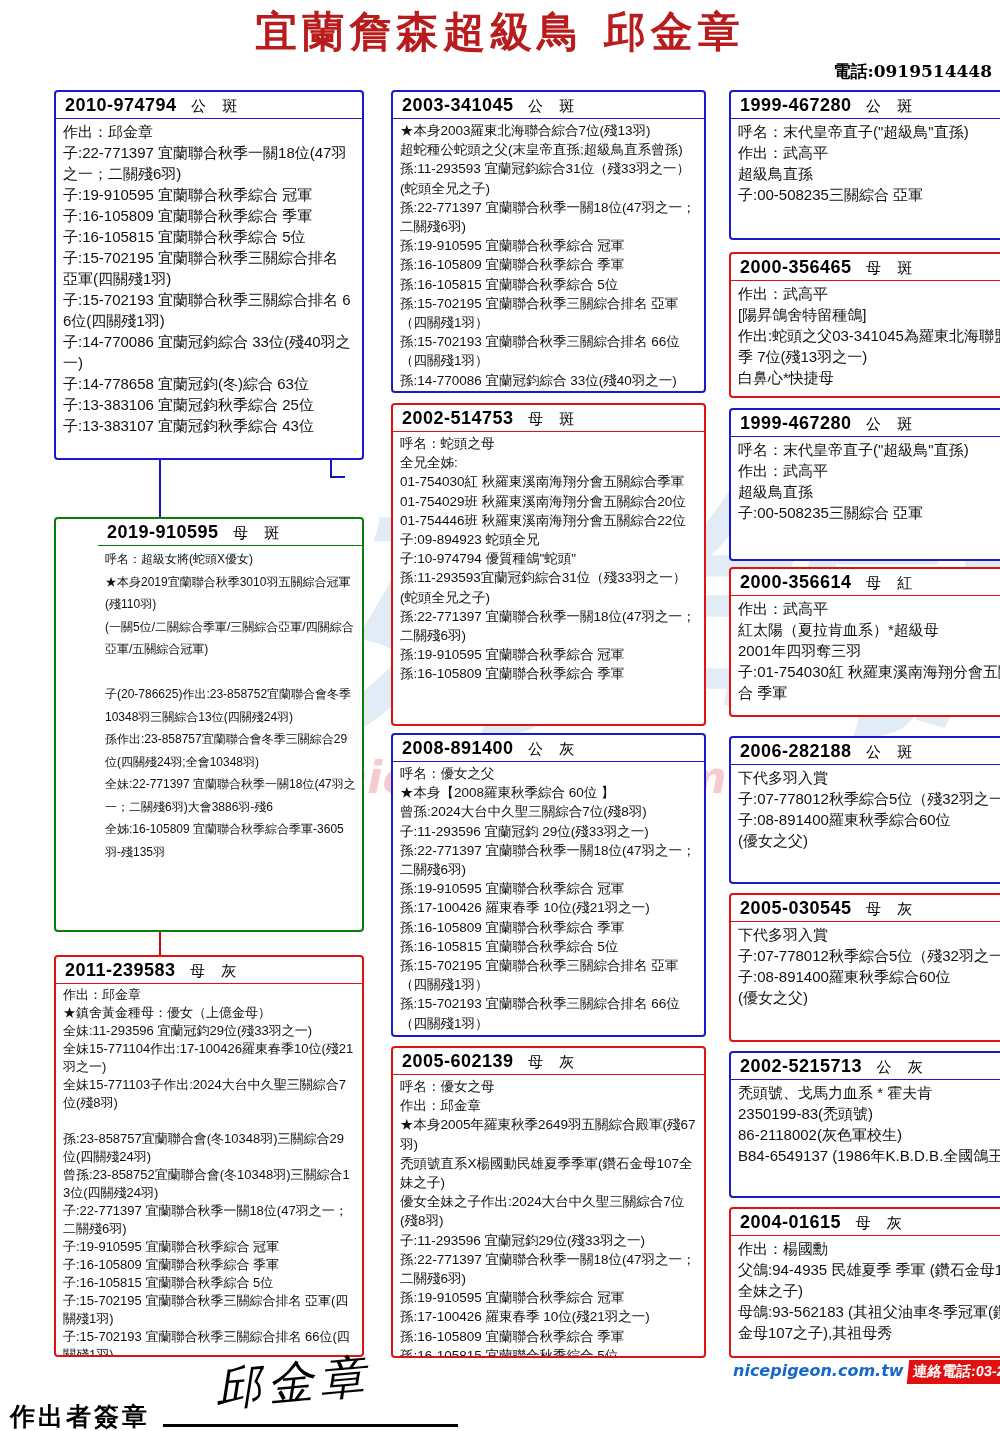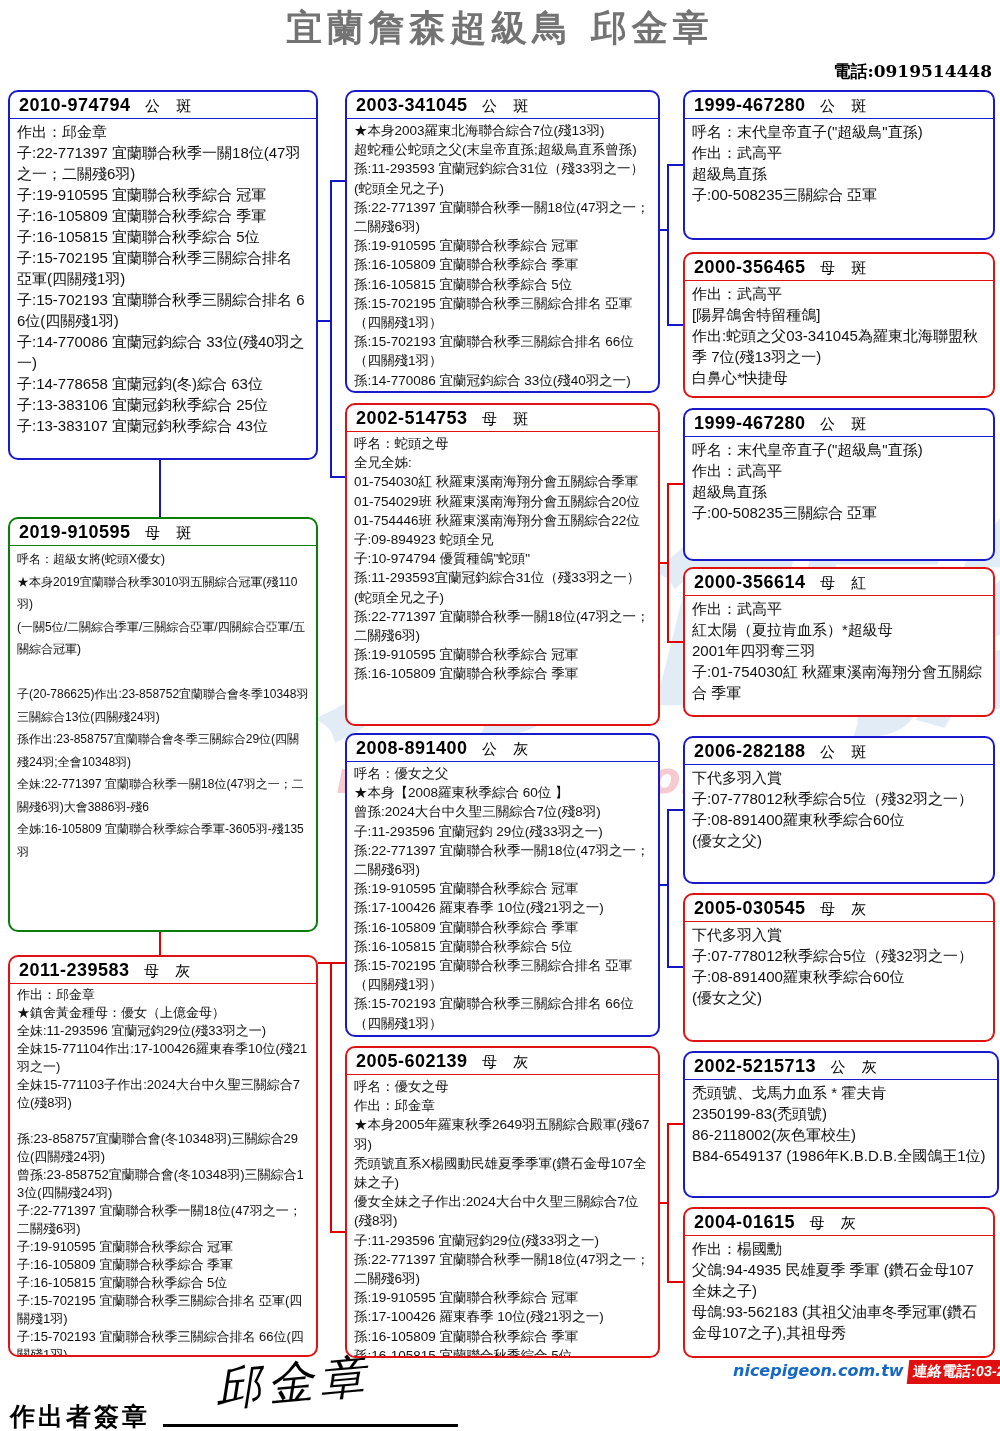--- a/index.html
+++ b/index.html
@@ -3,46 +3,46 @@
 <meta charset="utf-8">
 <style>
   html,body{margin:0;padding:0;}
   body{
     width:1000px;height:1431px;position:relative;overflow:hidden;
     background:#ffffff;font-family:"Liberation Sans",sans-serif;color:#111;
   }
   
   .page-title{
     position:absolute;left:0;top:4px;width:1000px;text-align:center;
-    font-family:"DejaVu Serif",serif;font-weight:900;font-size:36px;
-    letter-spacing:5px;color:#737373;
+    font-family:"DejaVu Serif",serif;font-weight:900;font-size:42px;
+    letter-spacing:5px;color:#b91c1c;
   }
   .phone{
     position:absolute;right:8px;top:60px;font-size:17px;font-weight:bold;
     font-family:"DejaVu Serif",serif;color:#000;
   }
   
   .wm-big{
     position:absolute;left:330px;top:390px;font-size:300px;font-weight:bold;
     font-style:italic;color:#3d7fc4;opacity:0.14;z-index:0;white-space:nowrap;
     font-family:"DejaVu Sans",sans-serif;pointer-events:none;
   }
   .wm-url{
     position:absolute;left:336px;top:752px;font-size:44px;font-weight:bold;
     font-style:italic;color:#f2a0a8;opacity:0.55;z-index:0;white-space:nowrap;
     font-family:"DejaVu Sans",sans-serif;pointer-events:none;
   }
   
   .box{
-    position:absolute;background:#fff;border:2px solid #000;border-radius:10px;
-    z-index:2;box-sizing:border-box;overflow:hidden;
+    position:absolute;background:#fff;border:2px solid #000;border-radius:4px;
+    z-index:2;box-sizing:border-box;overflow:hidden;margin-left:46px;
   }
   .box.blue{border-color:#1a1acd;}
   .box.red{border-color:#e01212;}
-  .box.green{border-color:#0b7d0b;border-width:2.5px;}
+  .box.green{border-color:#0b7d0b;border-width:2.5px;padding-left:42px;}
   .box-header{padding:3px 9px 2px;}
   .box.blue .box-header{border-bottom:1.5px solid #1a1acd;}
   .box.red .box-header{border-bottom:1.5px solid #e01212;}
   .box.green .box-header{border-bottom:1.5px solid #0b7d0b;}
   .ring{font-size:18px;font-weight:bold;color:#000;letter-spacing:0.5px;}
   .sexcolor{font-size:15px;color:#000;margin-left:10px;letter-spacing:6px;}
   .box-body{padding:2px 6px 2px 7px;overflow:hidden;}
   .box-body div{word-break:break-all;}
   .fs-l1 .box-body div{font-size:15px;line-height:21px;}
   .fs-l2 .box-body div{font-size:12px;line-height:22.5px;}

